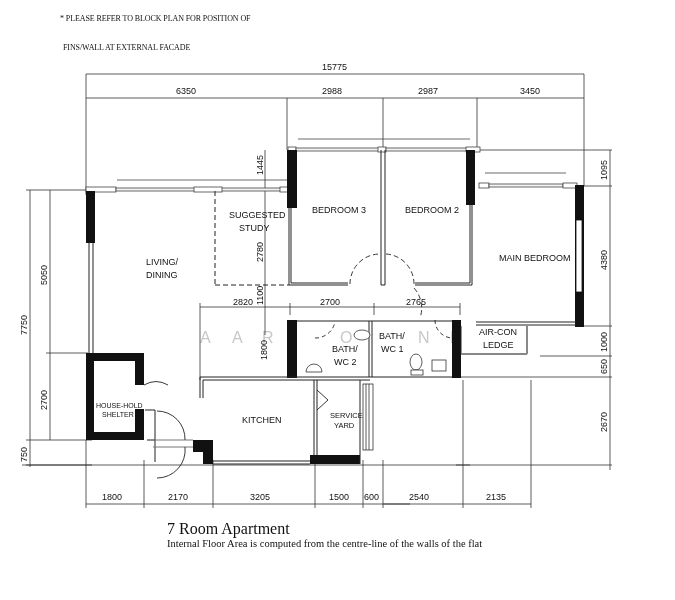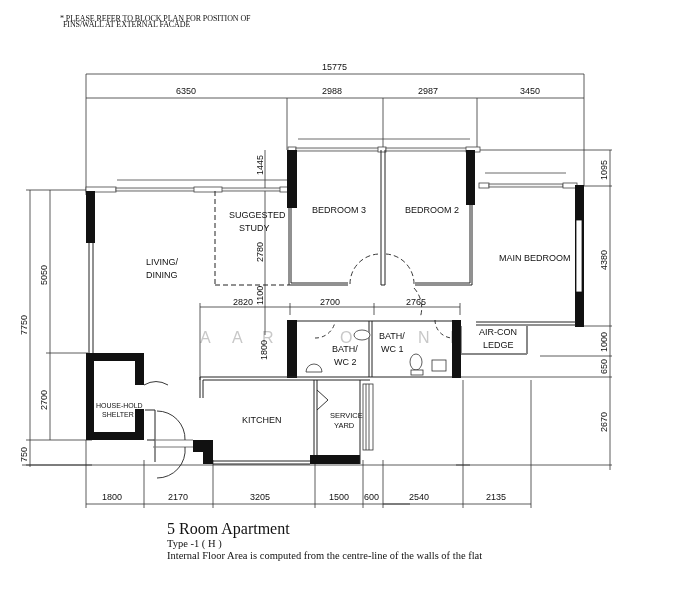--- a/index.html
+++ b/index.html
@@ -11,21 +11,21 @@
   .caption .line { font-size: 10.5px; line-height: 12px; }
   svg text { font-family: "Liberation Sans", sans-serif; fill: #111; }
   .dim { font-size: 9px; }
   .room { font-size: 9px; }
   .wm { font-size: 16px; fill: #c8c8c8; }
 </style>
 </head>
 <body>
 
 <div class="note" style="left:60px; top:14px;">* PLEASE REFER TO BLOCK PLAN FOR POSITION OF</div>
-<div class="note" style="left:63px; top:20px;">FINS/WALL AT EXTERNAL FACADE</div>
+<div class="note" style="left:63px; top:43px;">FINS/WALL AT EXTERNAL FACADE</div>
 
 <svg id="plan" viewBox="0 0 675 600" xmlns="http://www.w3.org/2000/svg">
   <g>
     <text class="wm" x="200" y="343">A</text>
     <text class="wm" x="232" y="343">A</text>
     <text class="wm" x="262" y="343">R</text>
     <text class="wm" x="340" y="343">O</text>
     <text class="wm" x="418" y="343">N</text>
     <text class="wm" x="450" y="343">H</text>
   </g>
@@ -245,16 +245,15 @@
     <text class="room" x="483" y="348">LEDGE</text>
     <text class="room" style="font-size:7px" x="96" y="408">HOUSE-HOLD</text>
     <text class="room" style="font-size:7px" x="102" y="417">SHELTER</text>
     <text class="room" x="242" y="423">KITCHEN</text>
     <text class="room" style="font-size:7.5px" x="330" y="418">SERVICE</text>
     <text class="room" style="font-size:7.5px" x="334" y="428">YARD</text>
   </g>
 </svg>
 
 <div class="caption">
-  <div class="title">5 Room Apartment</div>
-  <div class="line">Type -1 ( H )</div>
+  <div class="title">7 Room Apartment</div>
   <div class="line">Internal Floor Area is computed from the centre-line of the walls of the flat</div>
 </div>
 
 </body></html>

